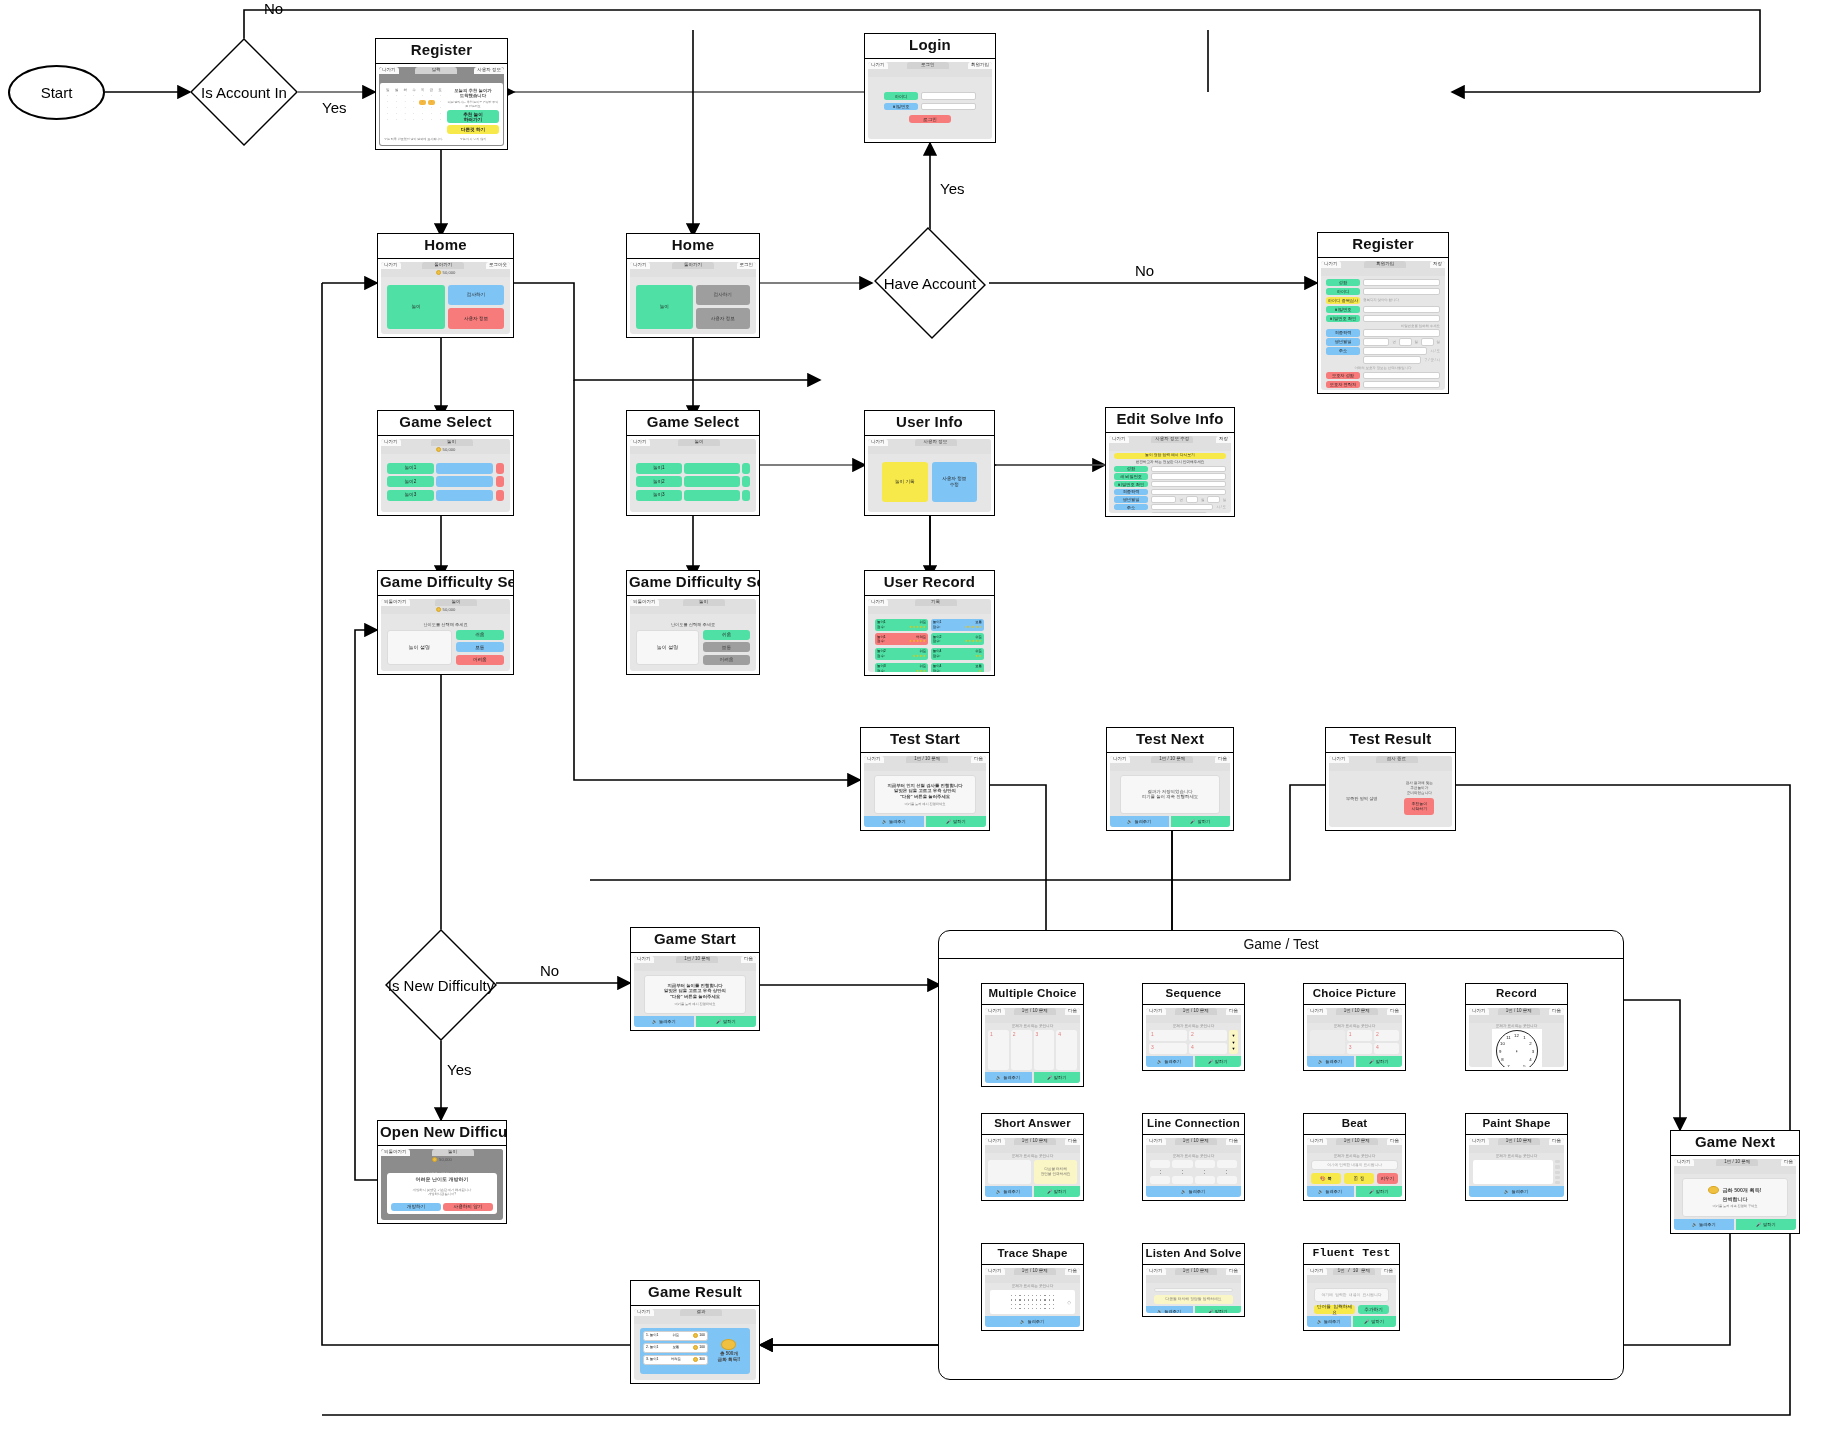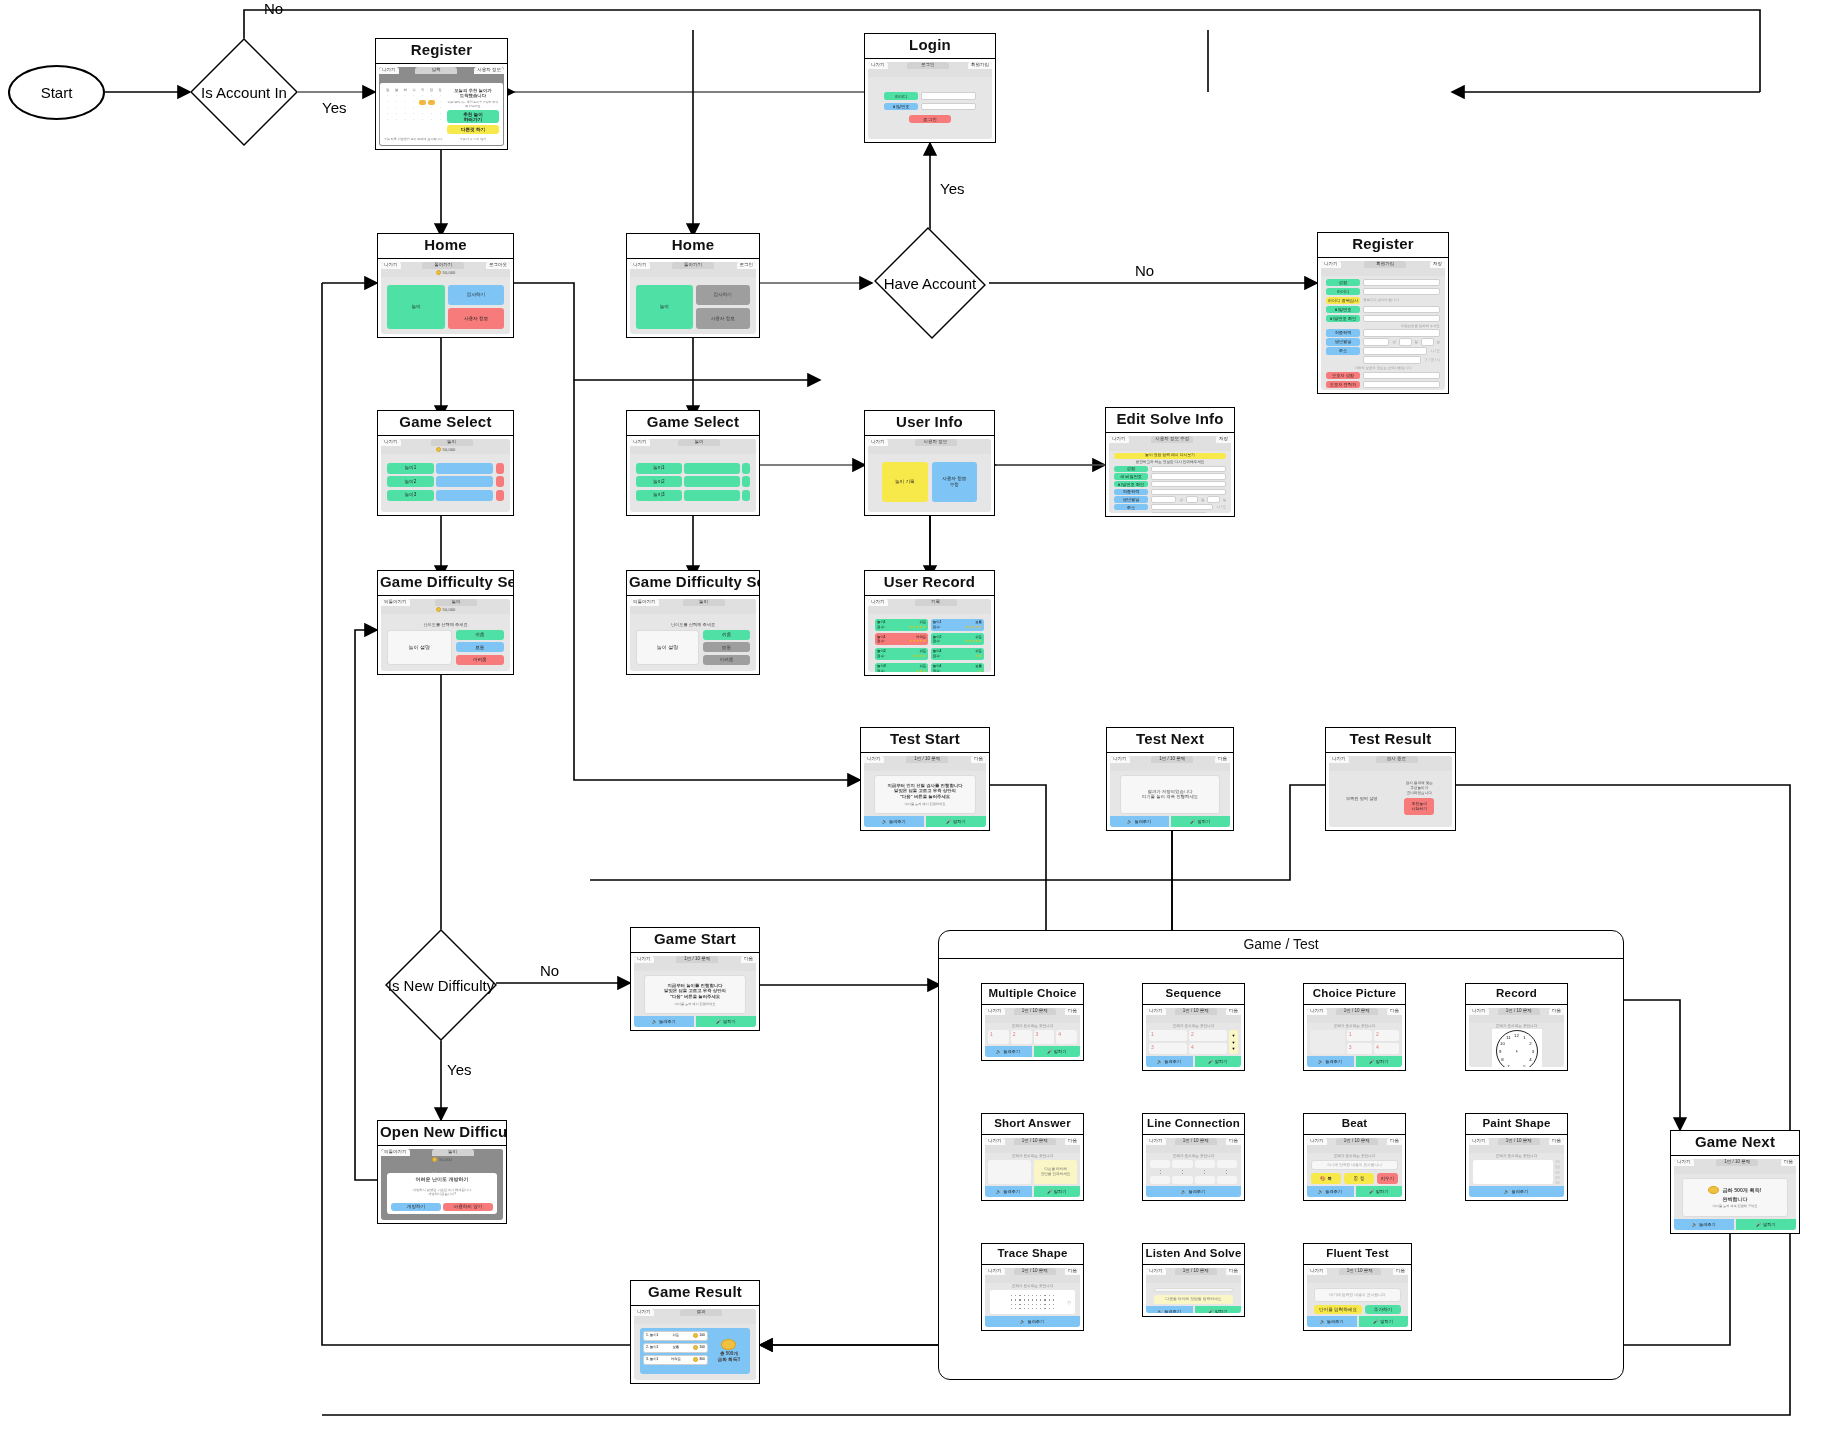--- a/index.html
+++ b/index.html
@@ -1080,21 +1080,21 @@
             </div>
           </div>
         </div>
       </div>
     </div>
   </div>
 
   <div class="group" style="left:938px; top:930px; width:686px; height:450px;">
     <div class="gtitle">Game / Test</div>
 
-    <div class="card mini" style="left:42px; top:52px; width:103px; height:78px; position:absolute;">
+    <div class="card mini" style="left:42px; top:52px; width:103px; height:104px; position:absolute;">
       <div class="card-title">Multiple Choice</div>
       <div class="card-body">
         <div class="app">
           <div class="appbar">
             <span class="tab">나가기</span>
             <span class="tab center">1번 / 10 문제</span>
             <span class="tab">다음</span>
           </div>
           <div class="tiny2" style="margin-top:1px;">문제가 표시되는 곳입니다</div>
           <div class="appcontent" style="padding:2px 3px;">
@@ -1485,21 +1485,21 @@
               </div>
             <div class="bb-green">
                 <span>🎤</span>
                 <span>말하기</span>
               </div>
           </div>
         </div>
       </div>
     </div>
 
-    <div class="card mini" style="left:364px; top:312px; width:109px; height:88px; position:absolute;">
+    <div class="card mini" style="left:364px; top:312px; width:97px; height:88px; position:absolute;font-family:Liberation Mono, monospace;">
       <div class="card-title">Fluent Test</div>
       <div class="card-body">
         <div class="app">
           <div class="appbar">
             <span class="tab">나가기</span>
             <span class="tab center">1번 / 10 문제</span>
             <span class="tab">다음</span>
           </div>
           <div class="appcontent" style="padding:5px 7px 2px; gap:3px;">
             <div class="btn lw" style="flex:1; font-size:3.8px; color:#999;">여기에 입력한 내용이 표시됩니다</div>

